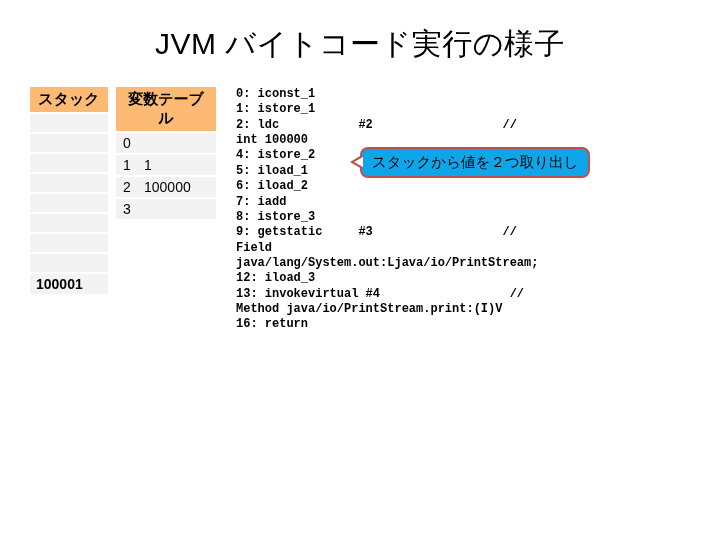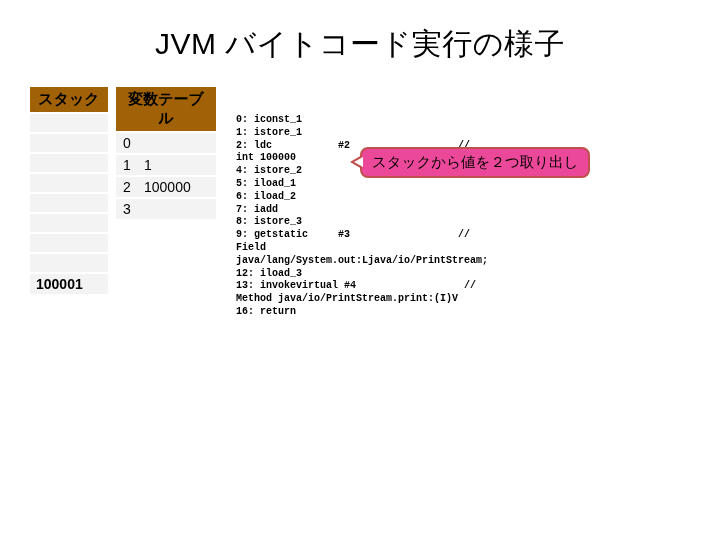--- a/index.html
+++ b/index.html
@@ -2,32 +2,32 @@
 <html><head>
 <meta charset="utf-8">
 <style>
   * { box-sizing: border-box; margin: 0; padding: 0; }
   html, body { width: 720px; height: 540px; background: #fff; font-family: "Meiryo", "Hiragino Kaku Gothic Pro", sans-serif; }
   .slide { width: 720px; height: 540px; position: relative; padding: 10px 30px 0 30px; }
   .title { font-size: 30px; font-weight: 400; color: #000; text-align: center; margin: 14px 0 22px; letter-spacing: 0.5px; }
   .content { display: flex; gap: 20px; align-items: flex-start; }
   .left { display: flex; gap: 8px; align-items: flex-start; }
   .tbl { border-collapse: collapse; }
-  .tbl th { background: #a16207; font-weight: 700; font-size: 15px; padding: 3px 6px; text-align: center; border-bottom: 2px solid #fff; }
+  .tbl th { background: #fdba74; font-weight: 700; font-size: 15px; padding: 3px 6px; text-align: center; border-bottom: 2px solid #fff; }
   .tbl td { background: #f3f3f3; font-size: 14px; padding: 2px 6px; border-bottom: 2px solid #fff; text-align: left; }
   .tbl.stack th { width: 78px; }
   .tbl.stack td { width: 78px; height: 20px; font-weight: bold; }
   .tbl.vars th { width: 100px; }
   .tbl.vars td.idx { width: 22px; text-align: center; }
   .tbl.vars td.val { width: 78px; }
   .right { position: relative; flex: 1; }
-  pre.code { font-family: "Courier New", monospace; font-size: 10px; font-weight: 700; line-height: 1.28; white-space: pre; color: #000; margin-top: 27px; }
+  pre.code { font-family: "Courier New", monospace; font-size: 12px; font-weight: 700; line-height: 1.28; white-space: pre; color: #000; }
   .callout {
     position: absolute; top: 60px; left: 124px;
-    background: #ec4899; border: 2px solid #c0504d; border-radius: 8px;
+    background: #0ea5e9; border: 2px solid #c0504d; border-radius: 8px;
     padding: 4px 10px; font-size: 14.5px; line-height: 1.3; color: #000;
     white-space: nowrap;
   }
   .callout::before {
     content: ""; position: absolute; left: -12px; top: 50%; transform: translateY(-50%);
     border-top: 7px solid transparent; border-bottom: 7px solid transparent;
     border-right: 12px solid #c0504d;
   }
   .callout::after {
     content: ""; position: absolute; left: -8px; top: 50%; transform: translateY(-50%);

